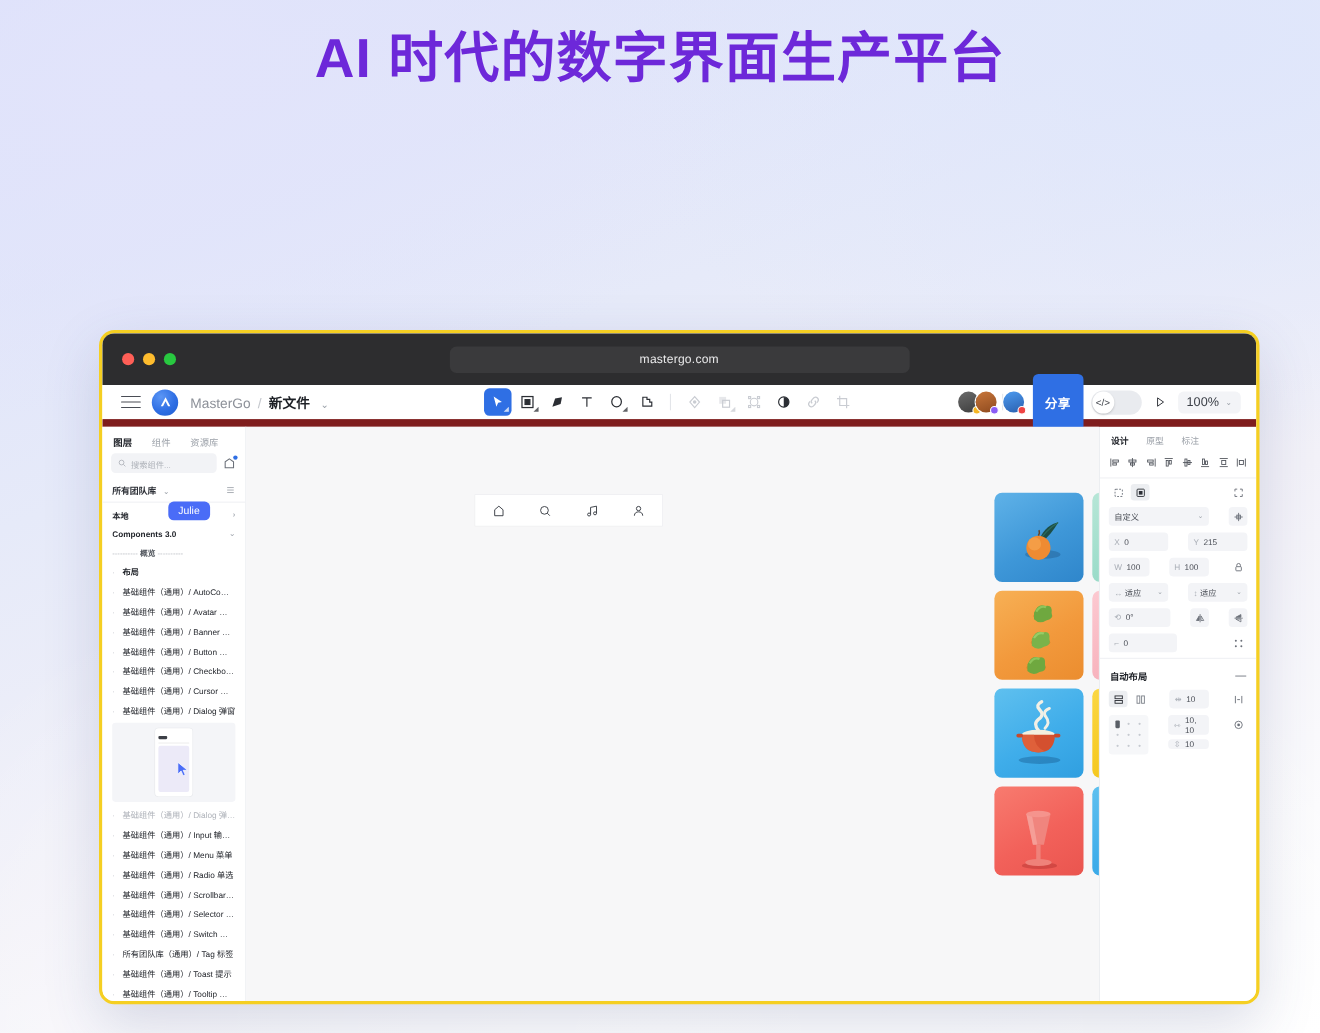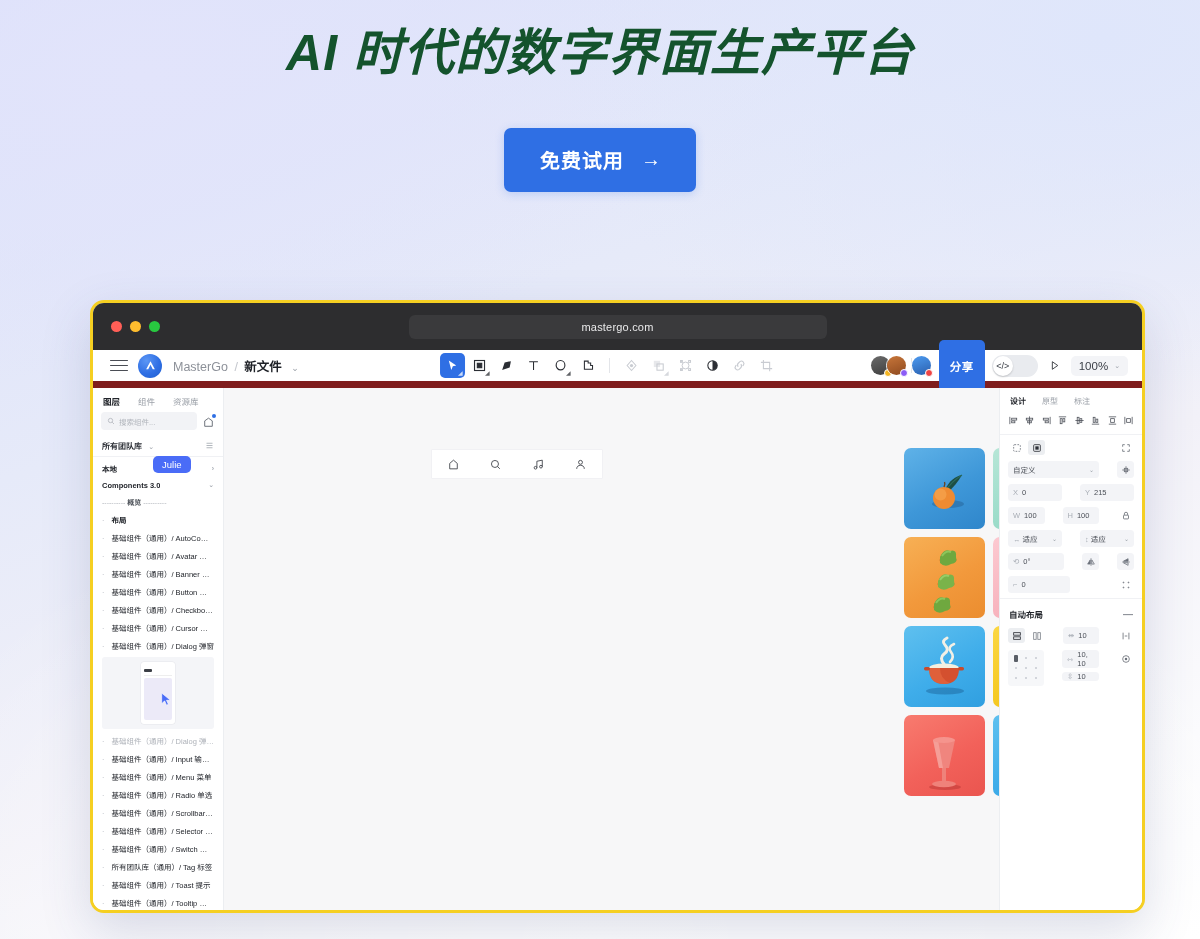--- a/index.html
+++ b/index.html
@@ -13,22 +13,22 @@
       radial-gradient(ellipse 900px 520px at 12% 8%, #e2e4fb 0%, rgba(226,228,251,0) 60%),
       radial-gradient(ellipse 900px 600px at 92% 4%, #dfe6fb 0%, rgba(223,230,251,0) 62%),
       radial-gradient(ellipse 1100px 700px at 50% 100%, #ffffff 0%, rgba(255,255,255,0) 70%),
       linear-gradient(160deg, #dbe0fb 0%, #e6eaf9 35%, #f2f1f8 62%, #fbfbfd 85%, #ffffff 100%);
     position: relative;
   }
 
   
   .hero { text-align: center; padding-top: 22px; }
   .hero-title {
-    font-size: 50px; font-weight: 700; color: #14532d;
-    letter-spacing: 1px; line-height: 1.25; font-style: italic;
+    font-size: 50px; font-weight: 700; color: #6d28d9;
+    letter-spacing: 1px; line-height: 1.25;
   }
   .hero-sub {
     margin-top: 31px;
     font-size: 19px; color: #2b2e36; font-weight: 500; letter-spacing: .3px;
   }
   .cta-wrap { margin-top: 43px; }
   .cta-btn {
     display: inline-flex; align-items: center; gap: 17px;
     background: #2f6fe4; color: #fff;
     font-size: 20px; font-weight: 700;
@@ -238,26 +238,20 @@
   }
   .pad-grid i { display: block; width: 2px; height: 2px; border-radius: 50%; background: #c6cad0; }
   .pad-grid i.sel { width: 4px; height: 7px; border-radius: 1px; background: #5d6views; }
   .field-col { display: flex; flex-direction: column; gap: 4px; flex: 1; }
 </style>
 </head>
 <body>
 
 <div class="hero">
   <h1 class="hero-title">AI 时代的数字界面生产平台</h1>
-  <div class="cta-wrap">
-    <button class="cta-btn">
-      <span>免费试用</span>
-      <span class="cta-arrow">→</span>
-    </button>
-  </div>
 </div>
 
 <div class="app-window">
 
   <div class="titlebar">
     <div class="traffic">
       <span class="dot r"></span>
       <span class="dot y"></span>
       <span class="dot g"></span>
     </div>

